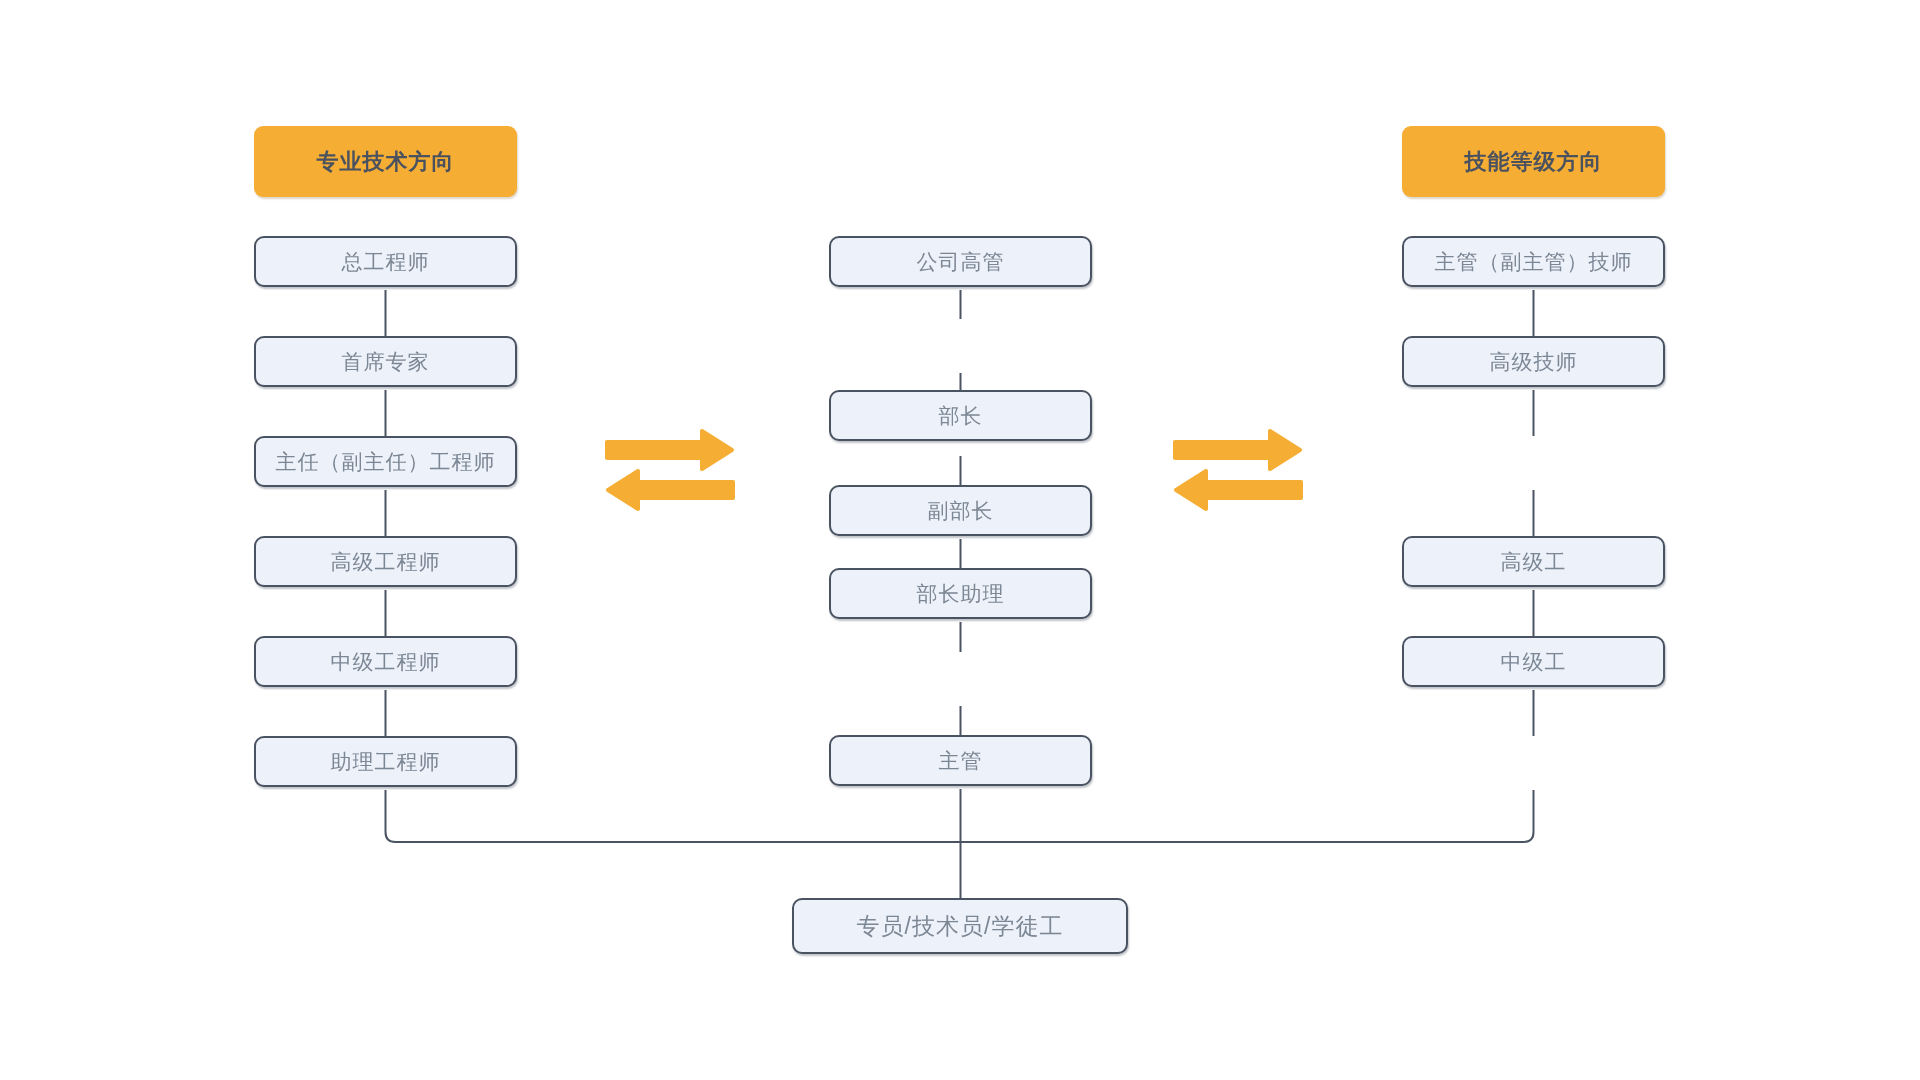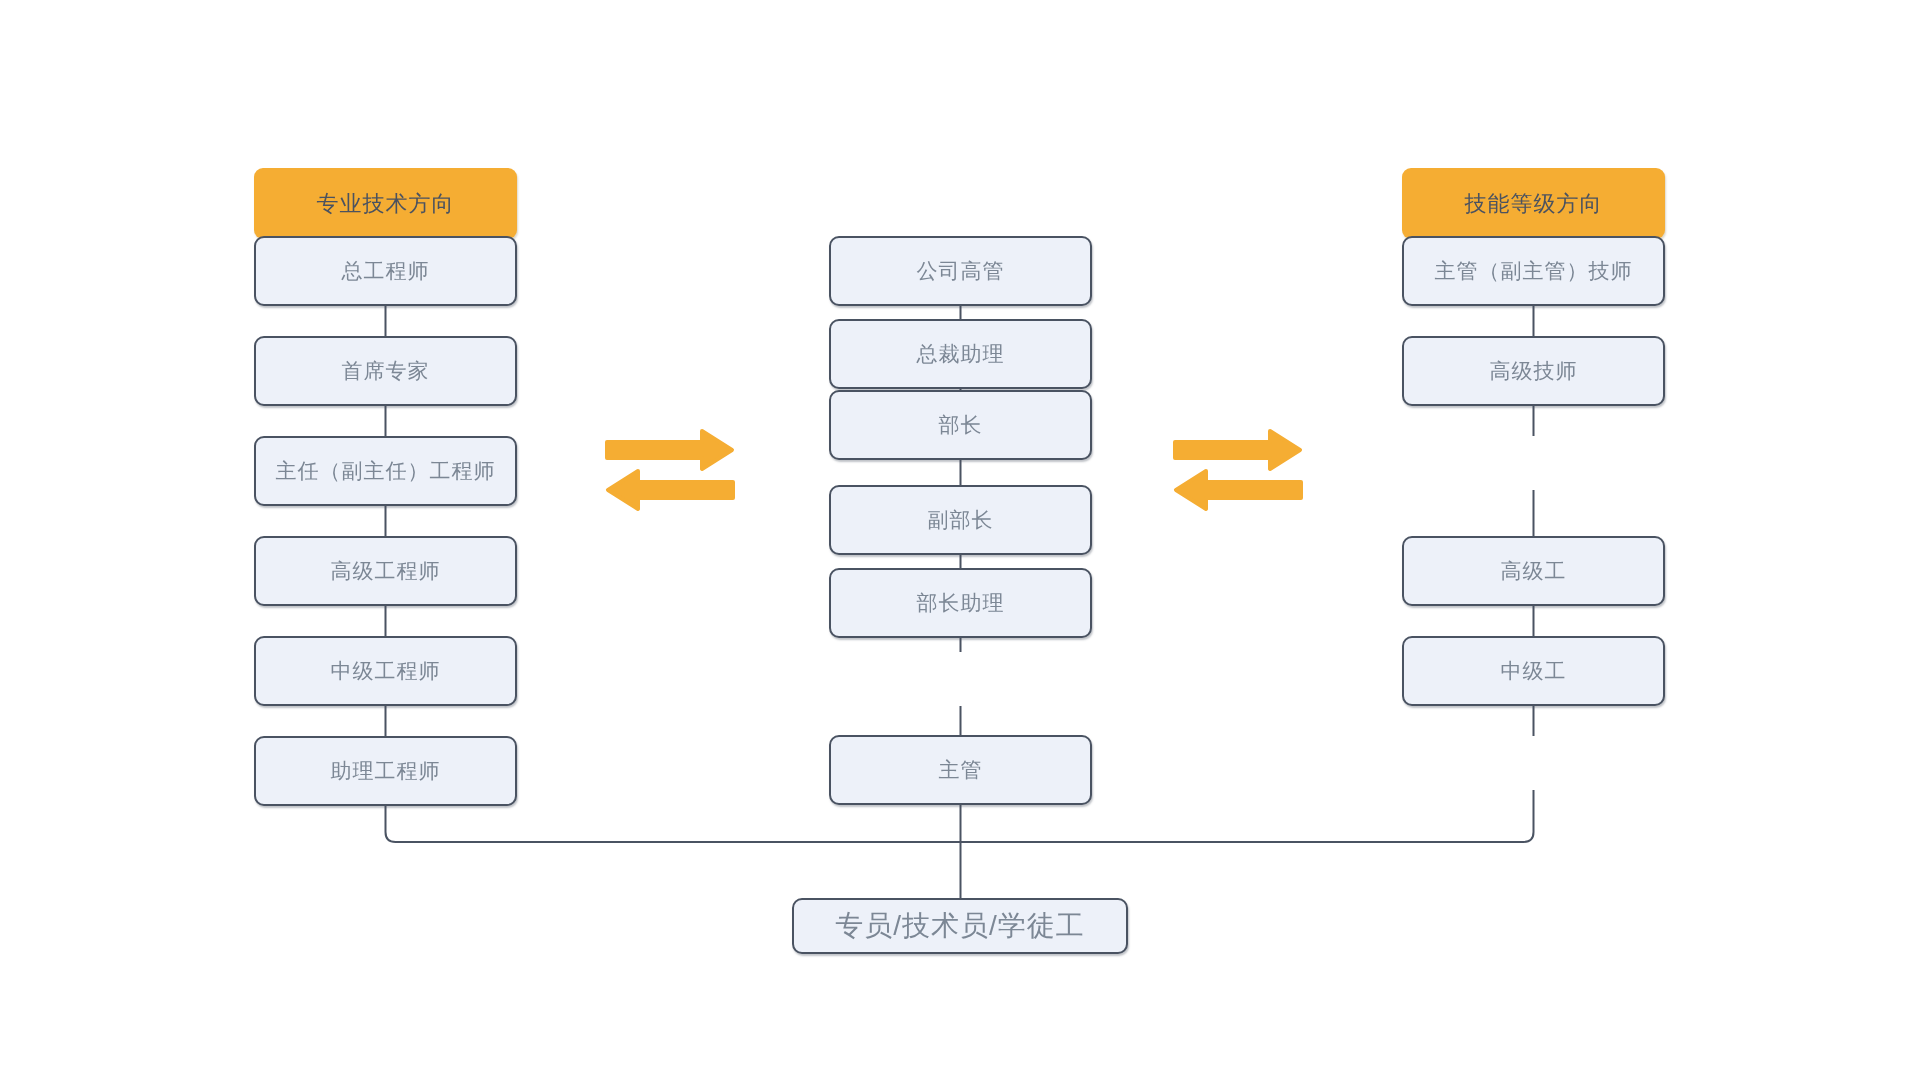--- a/index.html
+++ b/index.html
@@ -25,30 +25,29 @@
     position: absolute;
     width: 263px;
     height: 71px;
     top: 126px;
     background: #F5AD33;
     border-radius: 9px;
     display: flex;
     align-items: center;
     justify-content: center;
     font-size: 22px;
-    font-weight: normal;
+    font-weight: bold;
     color: #4A5260;
     letter-spacing: 1px;
     box-shadow: 1px 2px 2px rgba(120,100,50,0.25);
-    margin-top: 42px;
   }
   .level-box {
     position: absolute;
     width: 263px;
-    height: 70px;
+    height: 51px;
     background: #EDF1F9;
     border: 2px solid #4A5362;
     border-radius: 10px;
     box-sizing: border-box;
     display: flex;
     align-items: center;
     justify-content: center;
     font-size: 21px;
     color: #7C8795;
     letter-spacing: 1px;
@@ -63,21 +62,21 @@
     top: 898px;
     width: 336px;
     height: 56px;
     background: #EDF1F9;
     border: 2px solid #4A5362;
     border-radius: 10px;
     box-sizing: border-box;
     display: flex;
     align-items: center;
     justify-content: center;
-    font-size: 28px;
+    font-size: 23px;
     color: #7C8795;
     letter-spacing: 1px;
     box-shadow: 1px 2px 2px rgba(74,83,98,0.35);
   }
   .arrow-pair {
     position: absolute;
     width: 130px;
     height: 84px;
     top: 428px;
   }
@@ -108,21 +107,20 @@
   <div class="track-header col-right">技能等级方向</div>
 
   <div class="level-box col-left" style="top:236px">总工程师</div>
   <div class="level-box col-left" style="top:336px">首席专家</div>
   <div class="level-box col-left" style="top:436px">主任（副主任）工程师</div>
   <div class="level-box col-left" style="top:536px">高级工程师</div>
   <div class="level-box col-left" style="top:636px">中级工程师</div>
   <div class="level-box col-left" style="top:736px">助理工程师</div>
 
   <div class="level-box col-mid" style="top:236px">公司高管</div>
-  <div class="level-box col-mid" style="top:319px">总裁助理</div>
   <div class="level-box col-mid" style="top:390px">部长</div>
   <div class="level-box col-mid" style="top:485px">副部长</div>
   <div class="level-box col-mid" style="top:568px">部长助理</div>
   <div class="level-box col-mid" style="top:735px">主管</div>
 
   <div class="level-box col-right" style="top:236px">主管（副主管）技师</div>
   <div class="level-box col-right" style="top:336px">高级技师</div>
   <div class="level-box col-right" style="top:536px">高级工</div>
   <div class="level-box col-right" style="top:636px">中级工</div>
 

